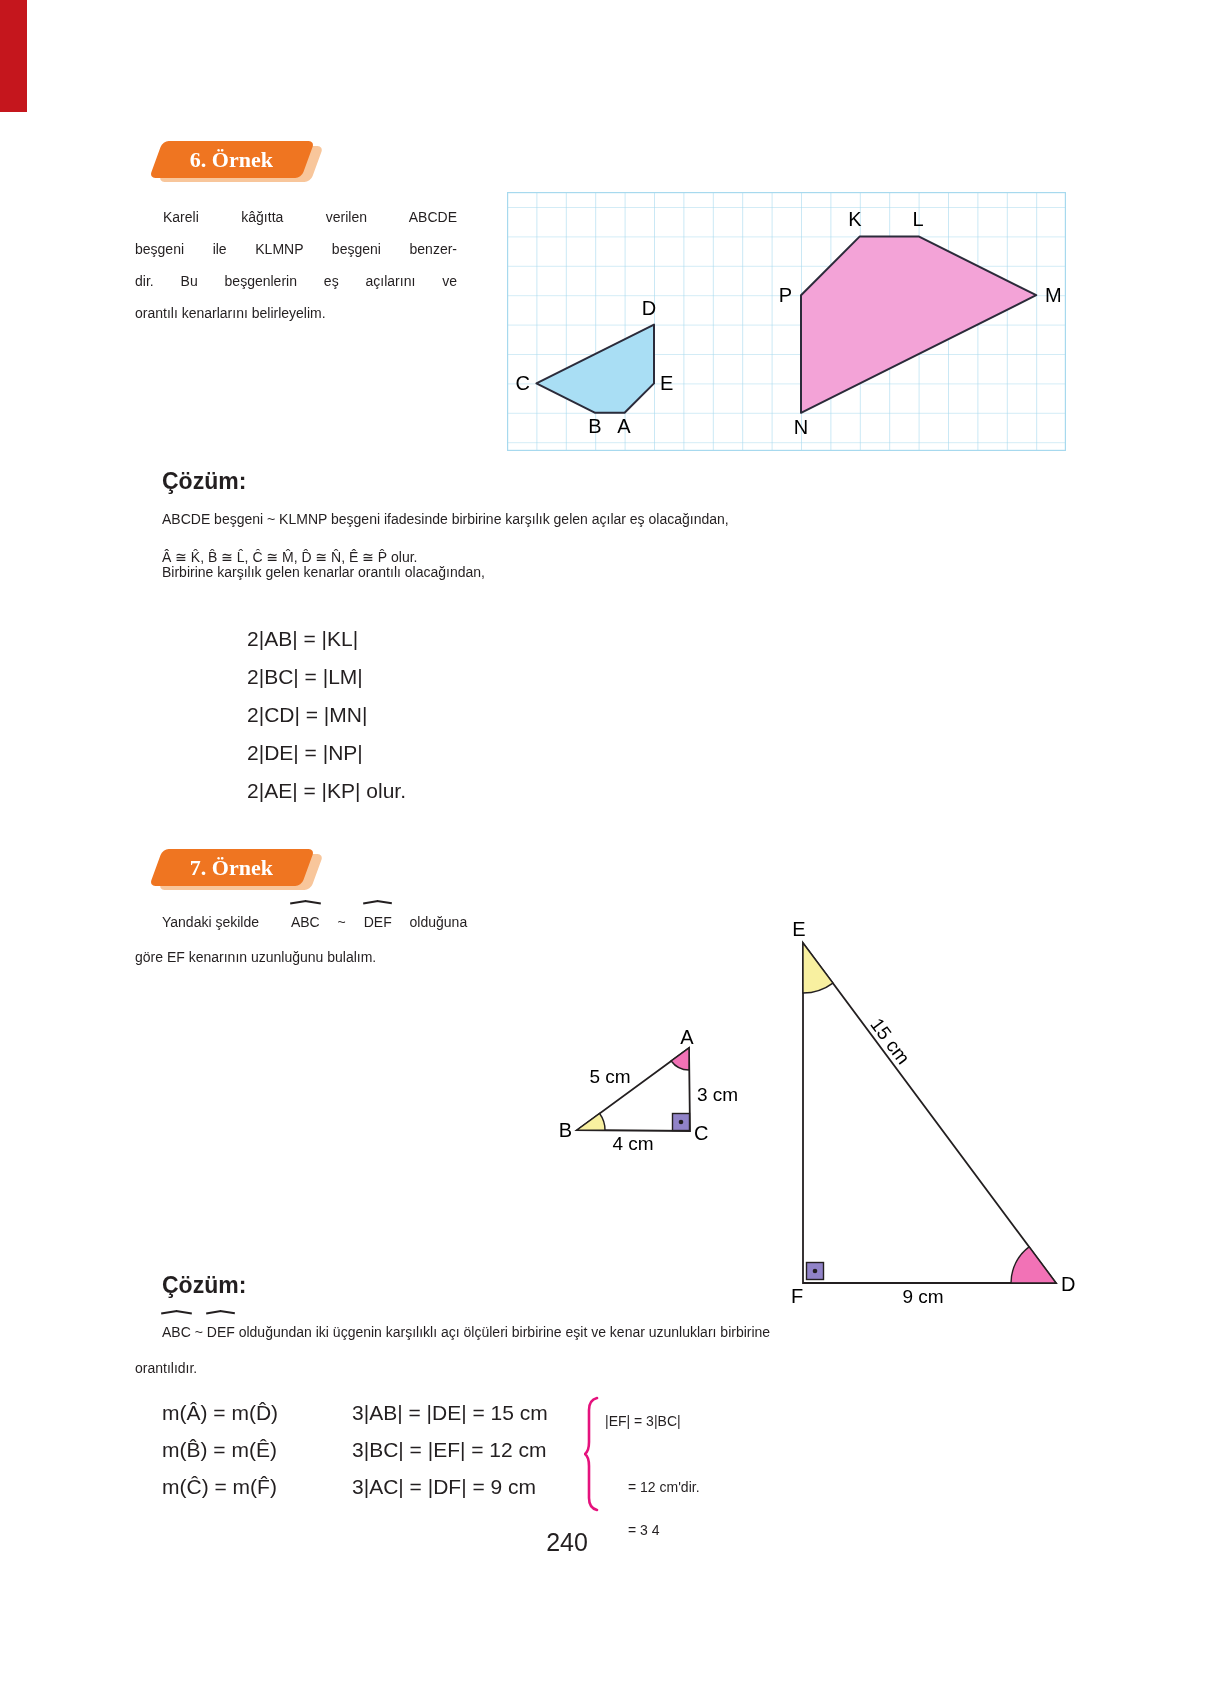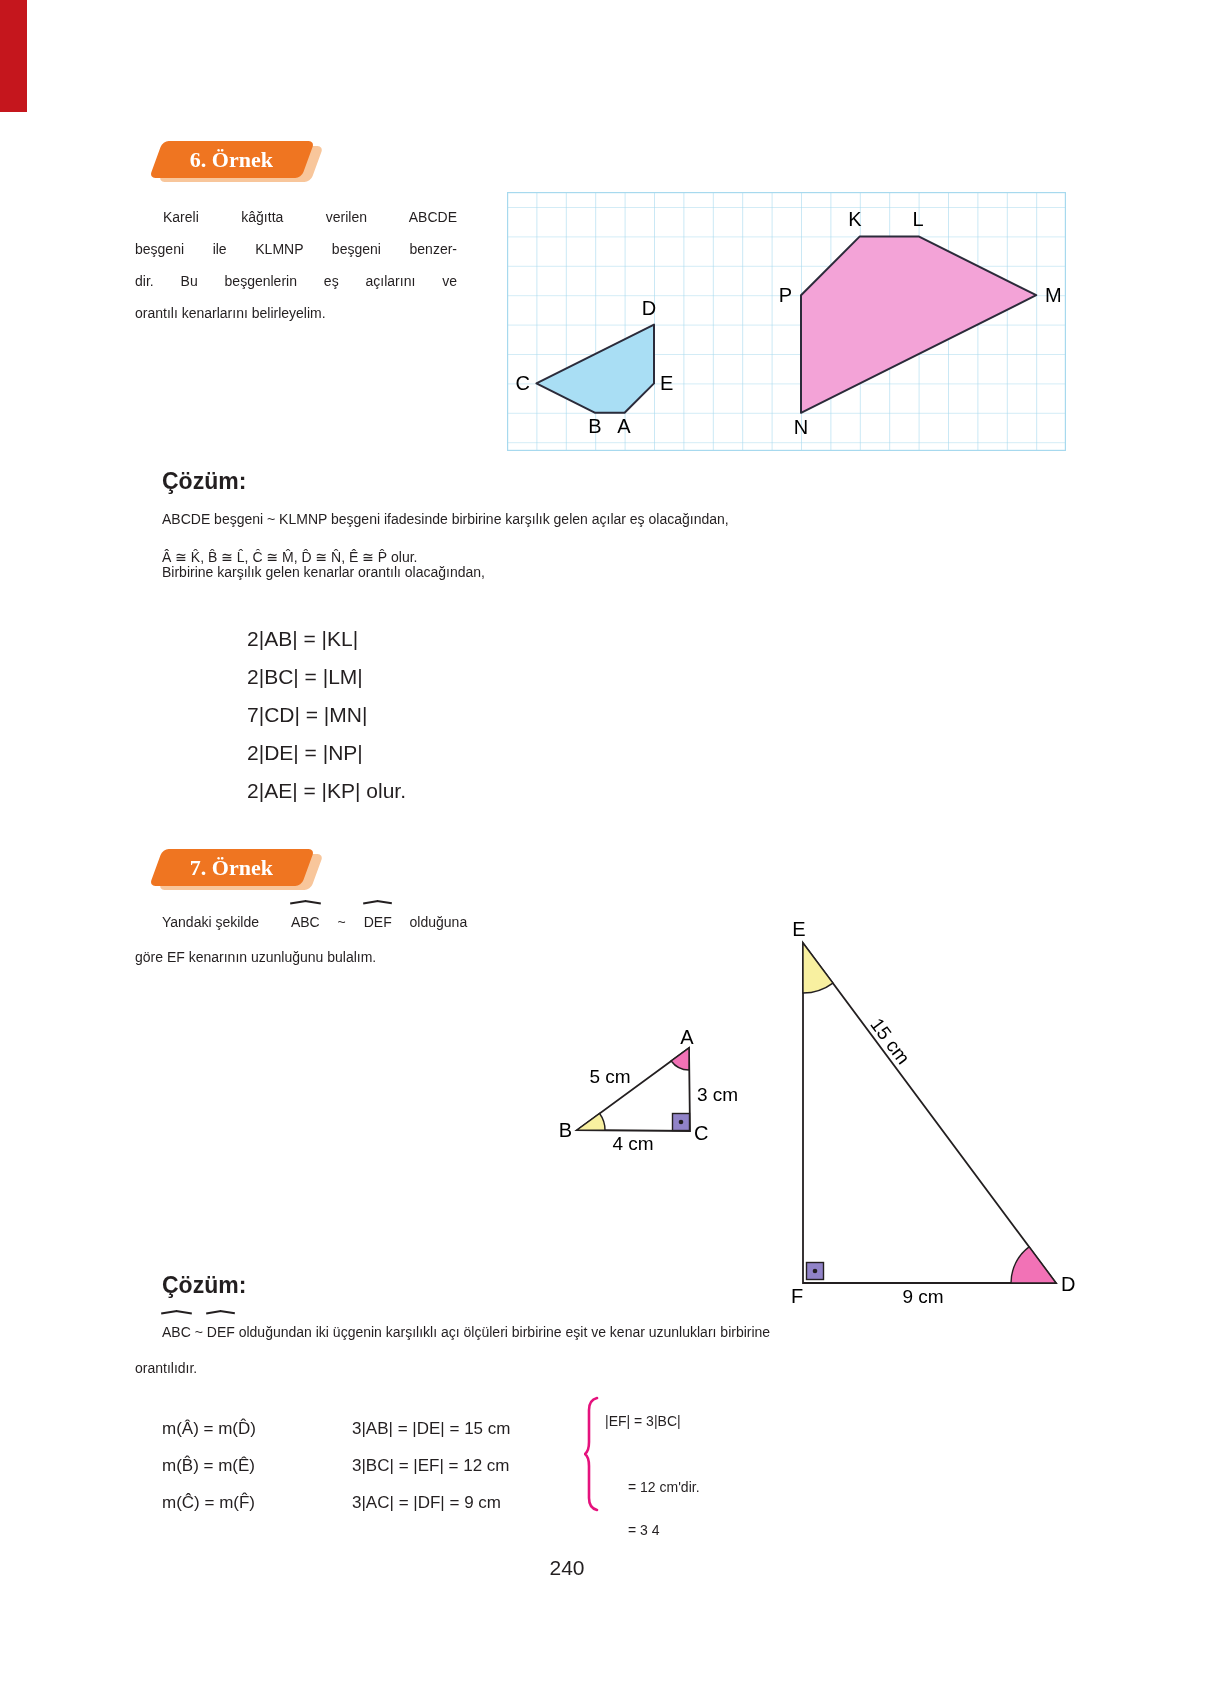--- a/index.html
+++ b/index.html
@@ -20,21 +20,21 @@
     display:flex;align-items:center;justify-content:center;}
   .banner .txt{transform:skewX(20deg);font-family:"Liberation Serif","DejaVu Serif",serif;
     font-weight:bold;font-size:22px;color:#ffffff;}
   
   .overhat{position:relative;display:inline-block;}
   .overhat::before,.overhat::after{content:"";position:absolute;top:-6px;height:2px;width:55%;background:#231f20;}
   .overhat::before{left:-3%;transform:rotate(-9deg);transform-origin:100% 50%;}
   .overhat::after{right:-3%;transform:rotate(9deg);transform-origin:0 50%;}
   .gap-r{margin-right:14px;} .gap-l{margin-left:14px;}
   .eqlines{font-size:21px;line-height:38px;}
-  .mathcol{font-size:17px;line-height:37px;margin-top:16px;}
+  .mathcol{font-size:21px;line-height:37px;}
   svg text{font-family:"Liberation Sans","DejaVu Sans",sans-serif;}
 </style>
 </head>
 <body>
 
 <div class="page">
 
   <div class="abs" style="left:0;top:0;width:27px;height:112px;background:#c5161d;"></div>
 
   <div class="banner" style="left:156px;top:141px;">
@@ -75,21 +75,21 @@
     <text x="285" y="110" font-size="20" text-anchor="end">P</text>
   </svg>
 
   <div class="abs heading" style="left:162px;top:468px;">Çözüm:</div>
   <div class="abs t21 nowrap" style="left:162px;top:503px;">ABCDE beşgeni ~ KLMNP beşgeni ifadesinde birbirine karşılık gelen açılar eş olacağından,</div>
   <div class="abs t21 nowrap" style="left:162px;top:541px;">Â ≅ K̂,  B̂ ≅ L̂,  Ĉ ≅ M̂,  D̂ ≅ N̂,  Ê ≅ P̂  olur.</div>
   <div class="abs t21 nowrap" style="left:162px;top:556px;">Birbirine karşılık gelen kenarlar orantılı olacağından,</div>
   <div class="abs eqlines" style="left:247px;top:620px;">
     <div>2|AB| = |KL|</div>
     <div>2|BC| = |LM|</div>
-    <div>7|CD| = |MN|</div>
+    <div>2|CD| = |MN|</div>
     <div>2|DE| = |NP|</div>
     <div>2|AE| = |KP| olur.</div>
   </div>
 
   <div class="banner" style="left:156px;top:849px;">
     <div class="back"></div>
     <div class="front">
       <span class="txt">7. Örnek</span>
     </div>
   </div>
@@ -150,15 +150,15 @@
   </div>
 
   <svg class="abs" style="left:584px;top:1396px;" width="16" height="116" viewBox="0 0 16 116">
     <path d="M13,2 Q5,4 5,14 L5,46 Q5,55 1,58 Q5,61 5,70 L5,102 Q5,112 13,114" fill="none" stroke="#e5127d" stroke-width="2.6" stroke-linecap="round"></path>
   </svg>
 
   <div class="abs t21 nowrap" style="left:605px;top:1398px;margin-top:7px;">|EF| = 3|BC|</div>
   <div class="abs t21 nowrap" style="left:628px;top:1514px;">= 3  4</div>
   <div class="abs t21 nowrap" style="left:628px;top:1471px;">= 12 cm'dir.</div>
 
-  <div class="abs" style="left:487px;top:1528px;width:160px;text-align:center;font-size:21px;margin-top:28px;">240</div>
+  <div class="abs" style="left:487px;top:1528px;width:160px;text-align:center;font-size:25px;">240</div>
 
 </div>
 
 </body></html>

